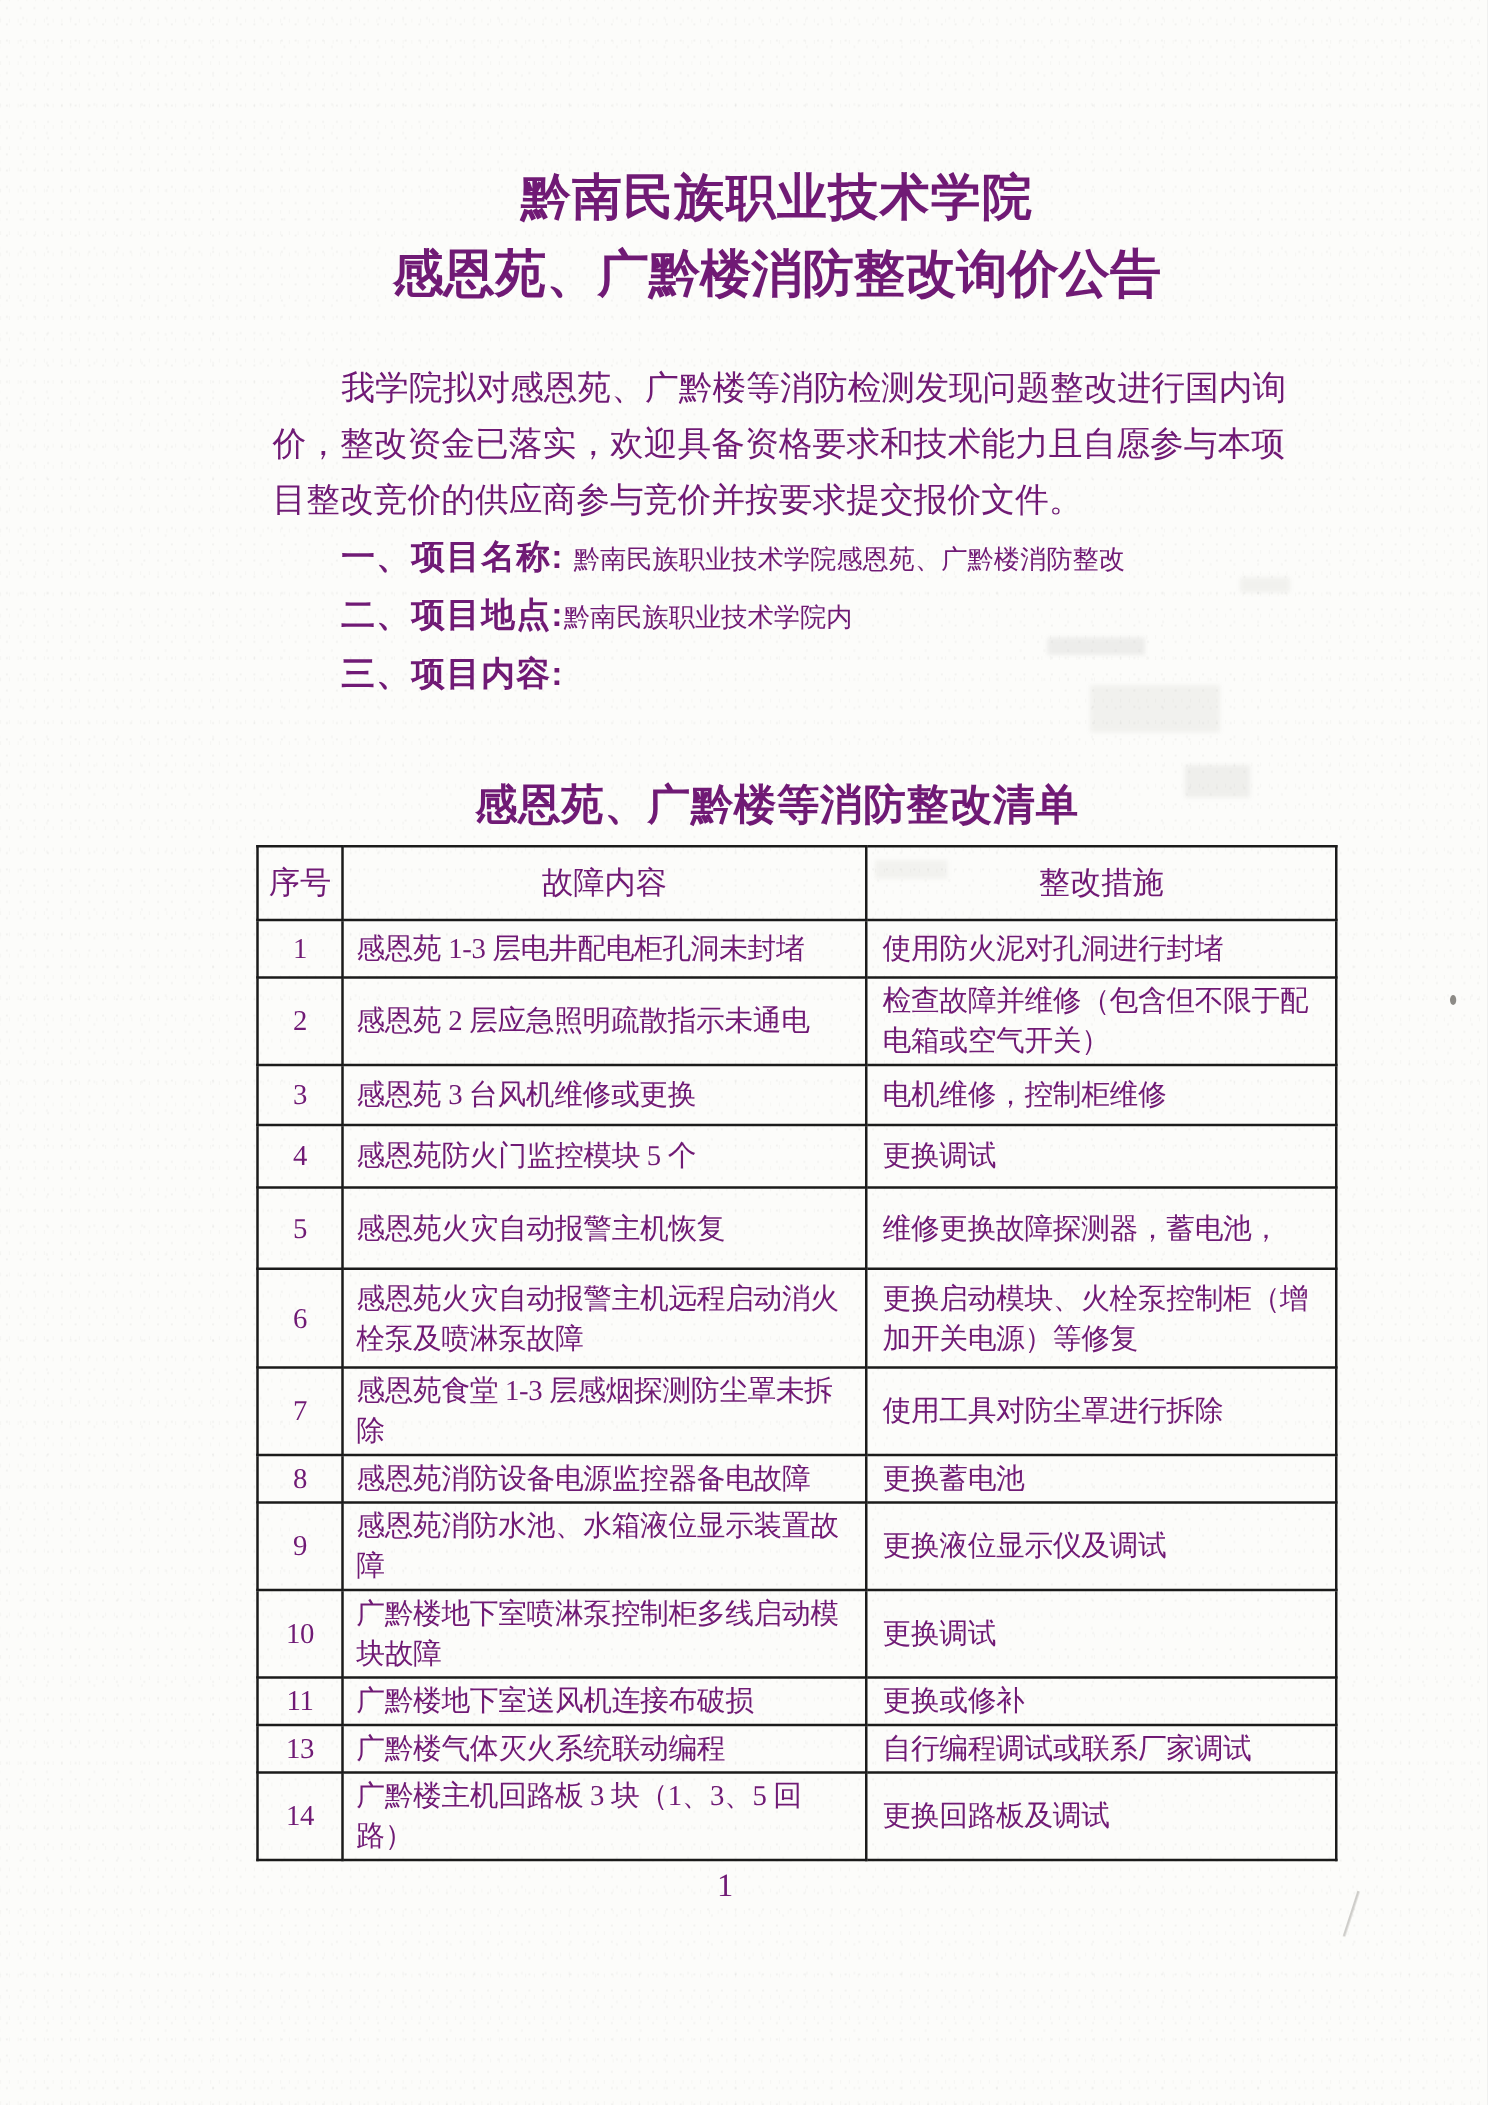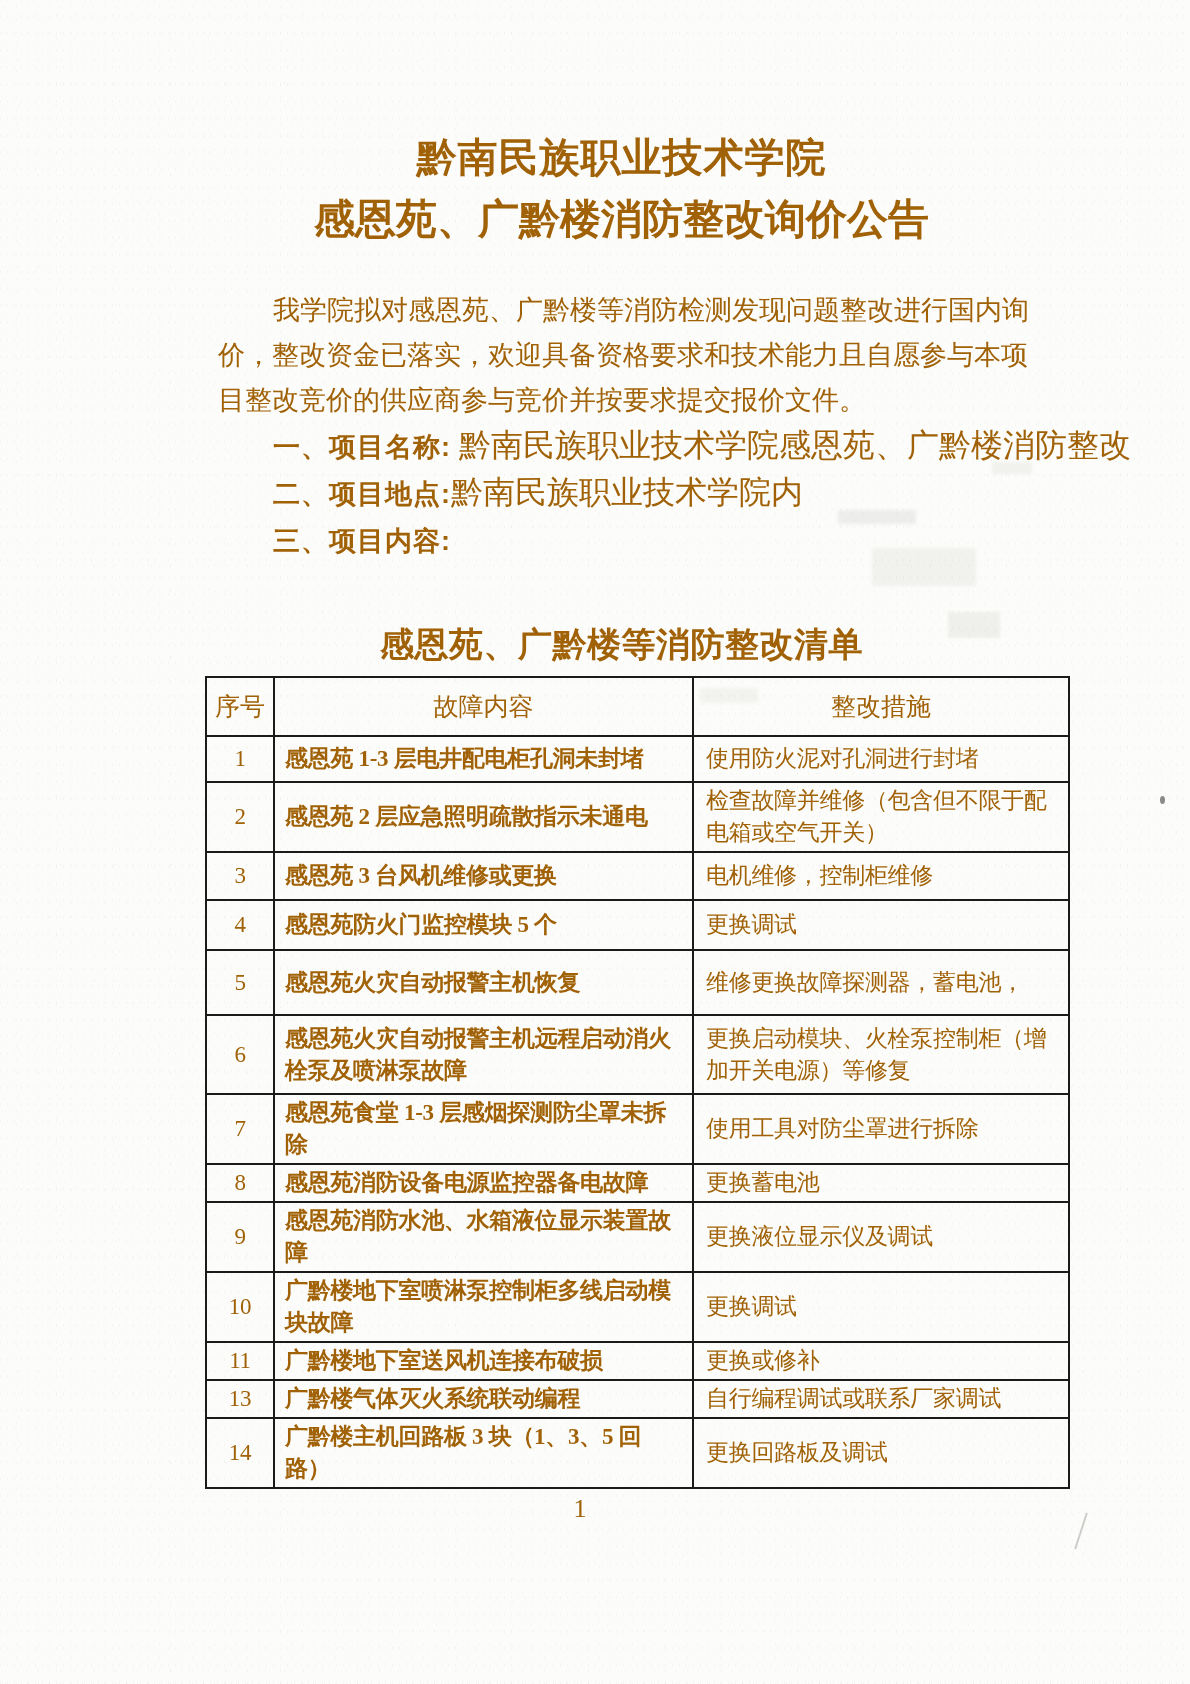--- a/index.html
+++ b/index.html
@@ -1,21 +1,21 @@
 <!DOCTYPE html>
 <html><head>
 <meta charset="utf-8">
 <style>
   html,body{margin:0;padding:0;background:#e8e8e6;}
   .paper{
     position:relative;
     width:1190px;height:1684px;
     margin:0 auto;
     background:#fcfcfa;
-    color:#a16207;
+    color:#701a75;
     font-family:"Liberation Serif","DejaVu Serif",serif;
     overflow:hidden;
   }
   
   .paper::before{
     content:"";
     position:absolute;inset:0;
     background-image:
       radial-gradient(rgba(60,60,55,0.055) 0.6px, transparent 0.9px),
       radial-gradient(rgba(80,80,70,0.04) 0.5px, transparent 0.8px),
@@ -35,21 +35,21 @@
     position:absolute;top:288px;left:218px;width:800px;
     font-size:27px;line-height:45px;
   }
   .intro-line{white-space:nowrap;}
   .intro-line.first{text-indent:55px;}
   .item-line{white-space:nowrap;padding-left:55px;}
   .item-label{
     font-family:"Liberation Sans","DejaVu Sans",sans-serif;
     font-weight:bold;font-size:27px;letter-spacing:1px;
   }
-  .item-text{font-size:32px;}
+  .item-text{font-size:21px;}
   .gap6{display:inline-block;width:8px;}
   .list-line{white-space:nowrap;padding-left:55px;}
   .table-title{
     position:absolute;top:622px;left:205px;width:833px;
     text-align:center;font-weight:bold;font-size:34px;line-height:46px;
     white-space:nowrap;letter-spacing:0.5px;
   }
   table.rect{
     position:absolute;top:676px;left:205px;
     width:833px;table-layout:fixed;
@@ -58,21 +58,21 @@
   }
   table.rect th,table.rect td{
     border:2px solid #1b1b1b;
     vertical-align:middle;
     line-height:32px;
   }
   th.c-no,td.c-no{width:58px;text-align:center;padding:0;line-height:30px;}
   th.c-fault{width:409px;}
   th.c-measure{width:366px;}
   table.rect th{font-weight:normal;font-size:25px;text-align:center;padding:2px 4px;letter-spacing:0;border-radius:23px;}
-  td.c-fault{text-align:left;padding:2px 6px 2px 10px;font-weight:bold;}
+  td.c-fault{text-align:left;padding:2px 6px 2px 10px;}
   td.c-measure{text-align:left;padding:2px 6px 2px 12px;}
   thead tr{height:59px;}
   tbody tr:nth-child(1){height:46px;}
   tbody tr:nth-child(2){height:61px;}
   tbody tr:nth-child(3){height:48px;}
   tbody tr:nth-child(4){height:50px;}
   tbody tr:nth-child(5){height:65px;}
   tbody tr:nth-child(6){height:79px;}
   tbody tr:nth-child(7){height:58px;}
   tbody tr:nth-child(8){height:30px;}

